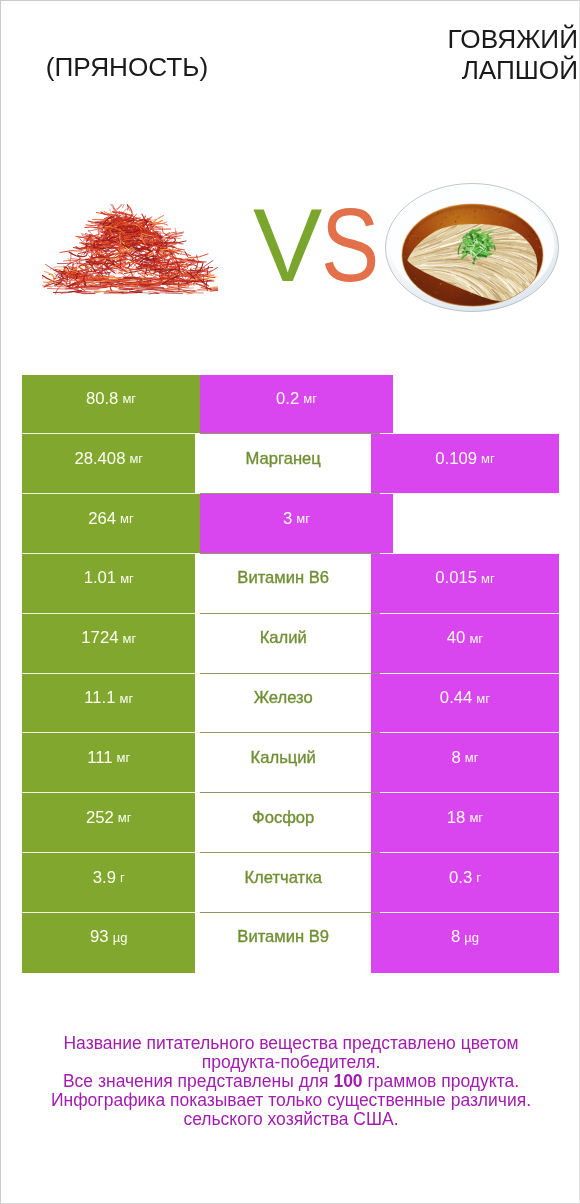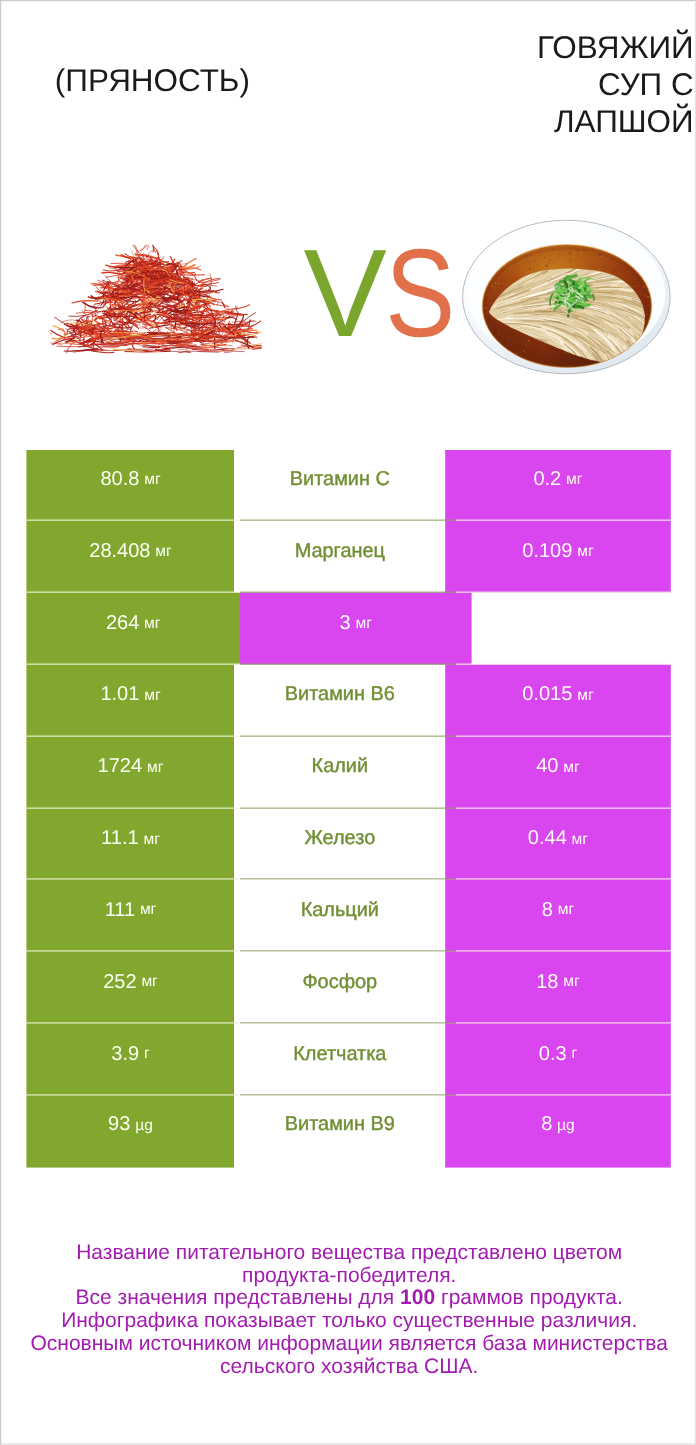--- a/index.html
+++ b/index.html
@@ -30,21 +30,20 @@
 </head>
 <body>
 
 <div class="page">
 
   <div class="title left" id="tl">
       <div>(ПРЯНОСТЬ)</div>
     </div>
   <div class="title right" id="tr">
       <div>ГОВЯЖИЙ</div>
-      <div>СУП С</div>
       <div>ЛАПШОЙ</div>
     </div>
 
   <div class="saffron" role="img"><svg viewBox="0 0 352 188" width="176" height="94" fill="none" stroke-linecap="round" opacity="0.95">
         <path stroke="#941110" stroke-width="1.4" d="M278 141Q282 150 289 157M91 141Q87 145 82 143M241 65Q223 65 205 67M200 44Q190 39 179 40M216 140Q228 137 241 133M150 100Q158 98 156 90M201 153Q193 147 183 145M102 82Q109 89 102 95M152 33Q146 35 145 28M126 72Q132 75 126 77M248 104Q252 96 259 101M189 62Q180 60 172 64M231 84Q215 82 202 72M123 56Q135 48 148 53M217 35Q206 35 199 44M63 148Q69 151 71 144M207 71Q219 73 229 79M100 71Q97 61 87 59M62 147Q52 147 50 156M182 44Q161 49 140 45M265 152Q253 145 239 147M312 140Q317 147 326 144M175 152Q168 153 165 147M77 141Q61 138 53 124M283 120Q269 125 255 131M189 58Q191 61 191 65M259 145Q264 152 264 162M225 84Q227 94 236 99M273 154Q270 147 266 140M208 77Q211 67 203 59M191 153Q183 158 188 165M247 107Q253 101 261 101M145 82Q143 89 137 85M318 130Q329 121 342 113M125 152Q140 148 154 155M185 168Q205 168 224 169M139 42Q145 33 142 23M158 39Q166 31 170 21"></path>
         <path stroke="#bf2012" stroke-width="1.0" d="M275 144Q275 133 269 124M236 136Q233 142 237 147M214 138Q204 137 200 128M252 120Q233 116 214 117M136 38Q145 40 150 33M210 47Q221 46 226 35M188 71Q183 74 179 76M56 161Q64 162 73 162M171 110Q164 109 166 102M159 83Q168 83 176 79M65 129Q62 117 52 109M226 72Q243 78 261 80M130 84Q138 81 143 88M80 135Q88 132 93 124M219 40Q235 43 250 36M174 60Q181 69 192 65M149 134Q139 129 129 131M269 135Q258 135 251 127M244 158Q255 152 262 141M62 141Q62 133 67 126M140 156Q122 157 105 164M174 92Q182 87 191 88M100 86Q111 88 120 95M237 101Q244 105 248 99M277 101Q283 97 277 94M132 157Q143 168 158 169M286 130Q268 137 249 130M124 45Q111 41 98 38M142 51Q136 49 141 45M199 166Q210 170 222 168M69 177Q92 176 114 176M97 176Q85 172 73 176M130 158Q110 153 89 157M256 165Q269 162 281 166M163 80Q163 70 173 68M161 8Q165 1 165 -7M162 51Q168 43 173 34"></path>
         <path stroke="#d4341a" stroke-width="1.4" d="M247 92Q230 89 214 96M143 34Q122 29 101 31M94 112Q75 112 57 109M187 116Q194 112 195 120M139 98Q153 101 166 109M142 92Q144 101 135 104M98 64Q89 69 80 62M251 113Q252 121 251 129M207 89Q214 95 223 98M152 28Q146 19 143 9M153 78Q147 76 144 81M56 137Q47 145 37 152M134 118Q141 125 150 124M143 43Q142 33 147 23M173 39Q173 50 165 59M165 117Q163 110 170 112M208 149Q230 151 252 149M72 169Q42 171 11 169M123 68Q132 64 136 54M175 13Q168 1 172 -12"></path>
         <path stroke="#d6301a" stroke-width="1.8" d="M296 140Q296 134 298 128M254 93Q246 98 237 96M220 130Q236 130 251 132M179 21Q186 30 197 28M254 73Q241 77 238 90M142 35Q159 37 172 50M131 145Q117 142 104 147M216 50Q236 51 257 50M246 116Q246 105 236 99M134 74Q129 74 128 69M195 52Q204 53 211 48M228 110Q233 121 225 129M169 97Q174 105 184 107M249 137Q242 137 238 131M191 62Q184 54 173 53M294 154Q314 154 333 149M288 131Q279 139 268 135M176 73Q163 75 149 73M79 94Q57 91 36 97M210 110Q207 104 200 104M266 126Q272 132 265 135M165 87Q171 85 168 80M175 53Q167 48 158 51M179 23Q171 30 171 41M195 52Q202 51 198 57M147 116Q163 110 181 110M189 37Q176 41 163 42M252 117Q253 110 259 111M100 82Q116 85 129 96M233 66Q228 62 225 57M166 28Q166 24 167 21M49 157Q48 165 57 166M48 157Q37 154 32 144M337 140Q325 139 314 143M177 28Q184 18 177 9M258 84Q270 91 285 92M261 160Q248 162 235 160M226 172Q244 171 263 175M133 150Q115 148 97 147M79 155Q91 158 104 158M106 162Q125 163 143 160M190 174Q173 179 156 176"></path>
         <path stroke="#c01a12" stroke-width="1.8" d="M103 96Q94 94 89 101M167 80Q153 69 136 69M42 138Q43 126 54 120M184 89Q179 100 167 100M137 68Q153 67 165 57M288 138Q286 143 280 141M281 111Q267 111 255 104M269 127Q275 121 280 114M102 117Q101 126 99 134M126 122Q140 127 147 140M133 158Q123 154 121 143M172 21Q182 22 186 31M139 33Q134 40 141 45M135 37Q146 33 154 25M207 37Q212 35 212 29M317 140Q313 143 308 142M88 151Q71 156 54 164M121 92Q104 89 88 83M172 32Q160 33 151 27M200 154Q210 156 219 161M247 82Q261 74 277 78M130 125Q126 135 135 140M208 40Q201 34 196 41M206 61Q223 67 241 67M120 104Q123 100 128 98M294 146Q284 141 281 131M120 79Q120 68 127 61M95 118Q110 114 125 117M228 129Q225 125 223 121M223 160Q210 164 197 161M166 162Q186 159 206 160"></path>
         <path stroke="#d6301a" stroke-width="1.4" d="M180 86Q182 75 172 72M290 109Q296 111 301 115M51 145Q64 141 75 134M281 131Q282 137 288 139M276 115Q291 117 305 111M295 153Q278 154 263 146M128 141Q124 134 128 127M220 109Q223 104 230 105M223 99Q225 103 222 105M247 78Q240 80 240 87M144 40Q155 47 167 51M87 144Q89 136 94 132M243 147Q262 145 278 136M179 40Q199 38 219 44M286 158Q278 155 276 163M225 81Q219 77 218 85M247 84Q236 88 232 100M150 23Q161 33 176 37M213 78Q212 87 216 95M42 137Q53 142 61 152M202 65Q205 67 204 71M224 49Q215 44 207 49M229 146Q211 138 192 138M319 147Q297 142 275 144M236 160Q225 164 216 157M271 139Q254 134 238 141M183 52Q202 56 219 46M2 148Q-22 150 -46 144M222 149Q202 144 181 147M312 171Q343 166 374 169M150 154Q173 157 197 156M179 17Q179 9 173 4M162 79Q160 71 167 66M149 14Q142 8 137 0"></path>
@@ -1308,23 +1307,20 @@
           <path d="M201 110 L195 114" stroke="#cfe3b8" stroke-width="2.5" fill="none" opacity="0.89" stroke-linecap="round"></path>
         </g>
       </svg></div>
 
   <div class="tbl" id="tbl">
       <div class="row">
         <div class="cell c-left">
           <span>80.8</span>
           <span class="unit">мг</span>
         </div>
-        <div class="cell c-mid">
-          <span>Витамин C</span>
-        </div>
         <div class="cell c-right">
           <span>0.2</span>
           <span class="unit">мг</span>
         </div>
         <div class="sepg"></div>
         <div class="sep"></div>
         <div class="sepo"></div>
       </div>
       <div class="row">
         <div class="cell c-left">
@@ -1464,16 +1460,15 @@
           <span class="unit">µg</span>
         </div>
       </div>
     </div>
 
   <div class="footer" id="footer">
       <div>Название питательного вещества представлено цветом</div>
       <div>продукта-победителя.</div>
       <div>Все значения представлены для <b>100</b> граммов продукта.</div>
       <div>Инфографика показывает только существенные различия.</div>
-      <div>Основным источником информации является база министерства</div>
       <div>сельского хозяйства США.</div>
     </div>
 </div>
 
 </body></html>

